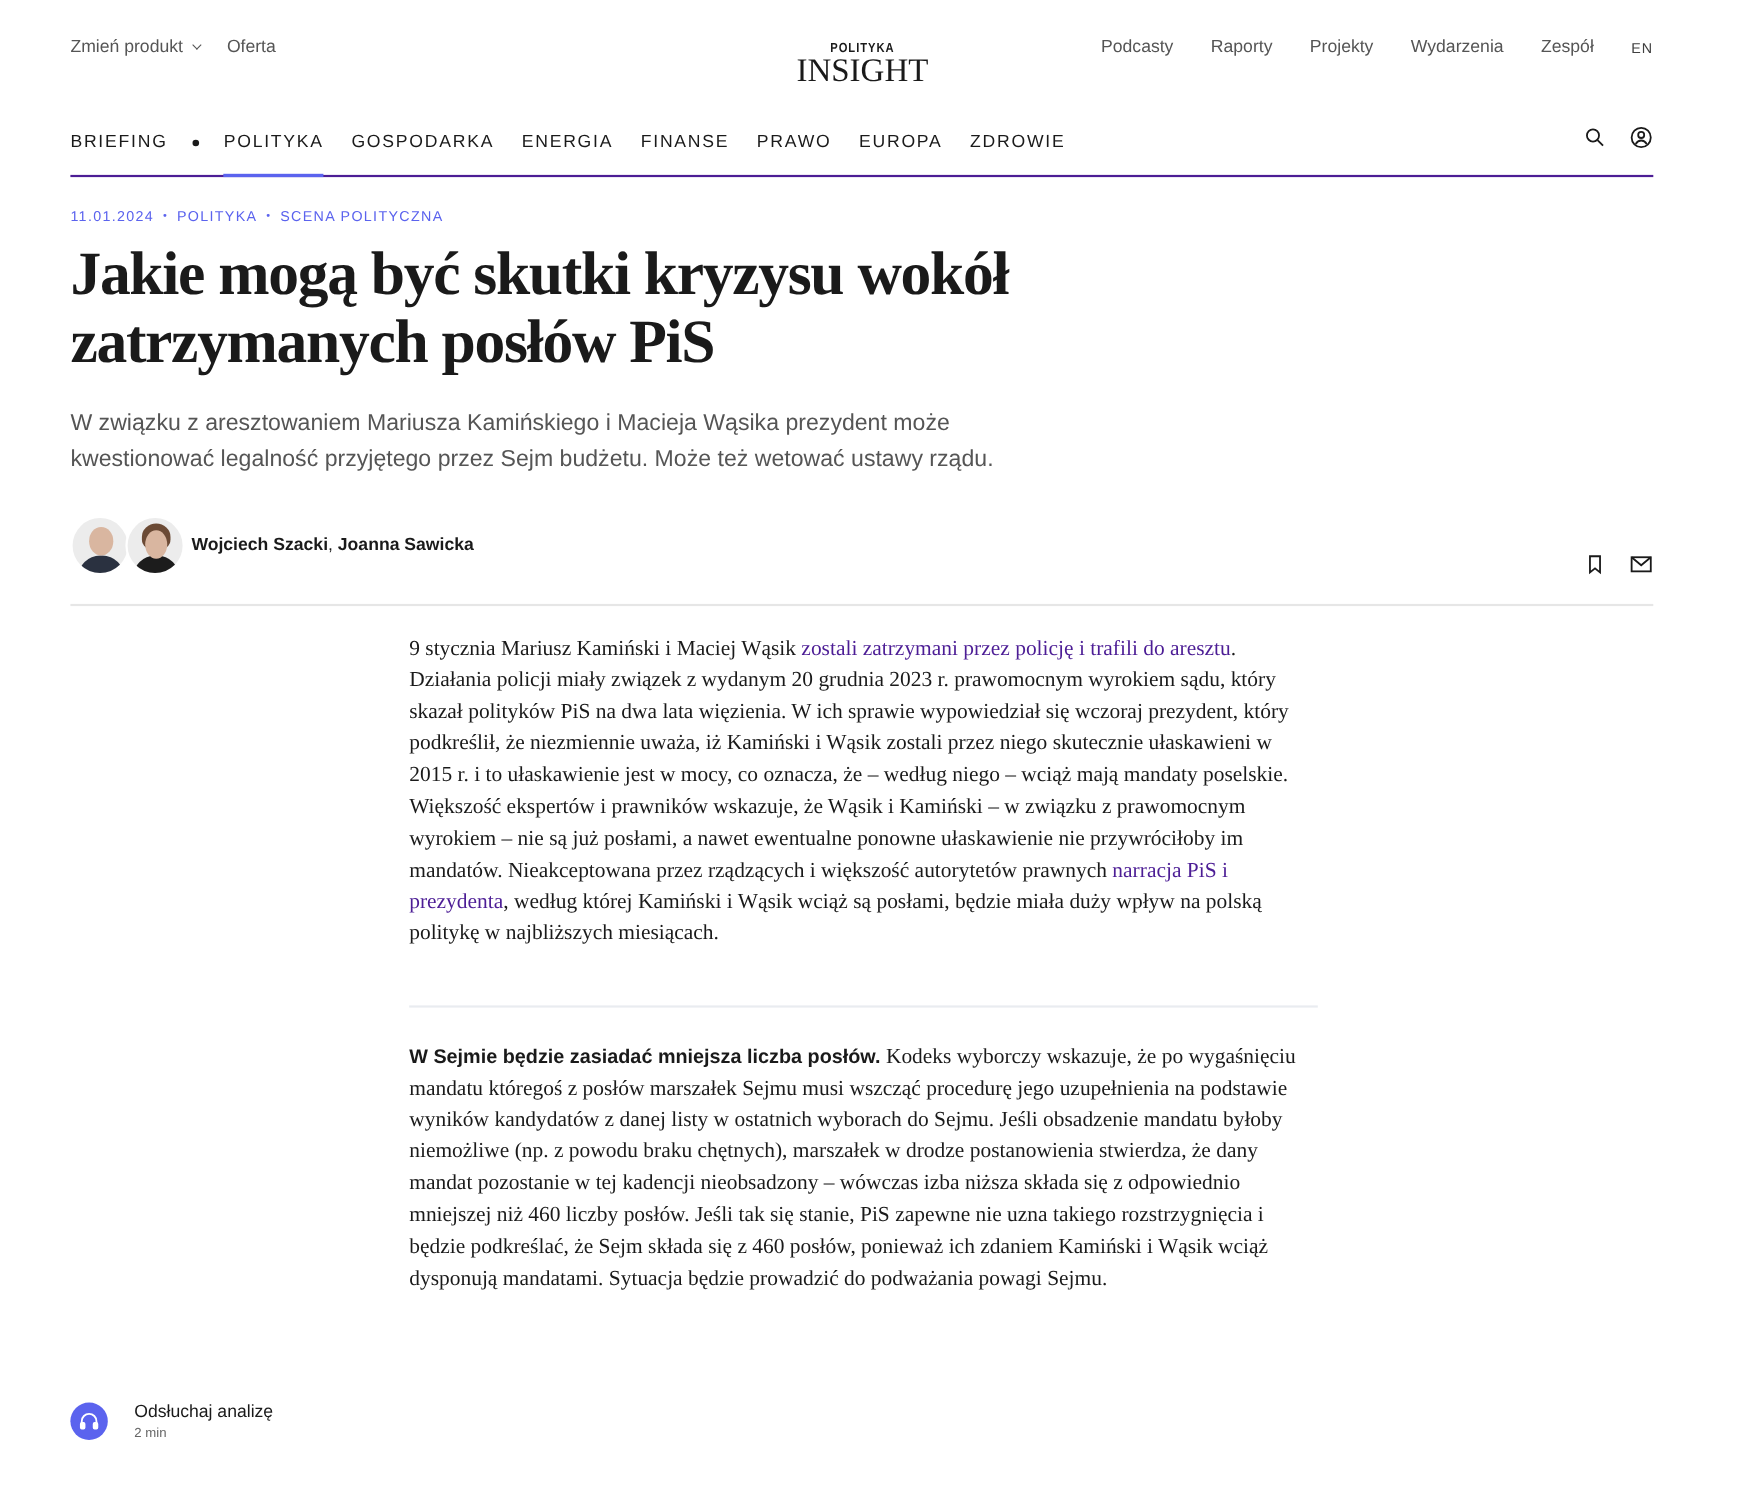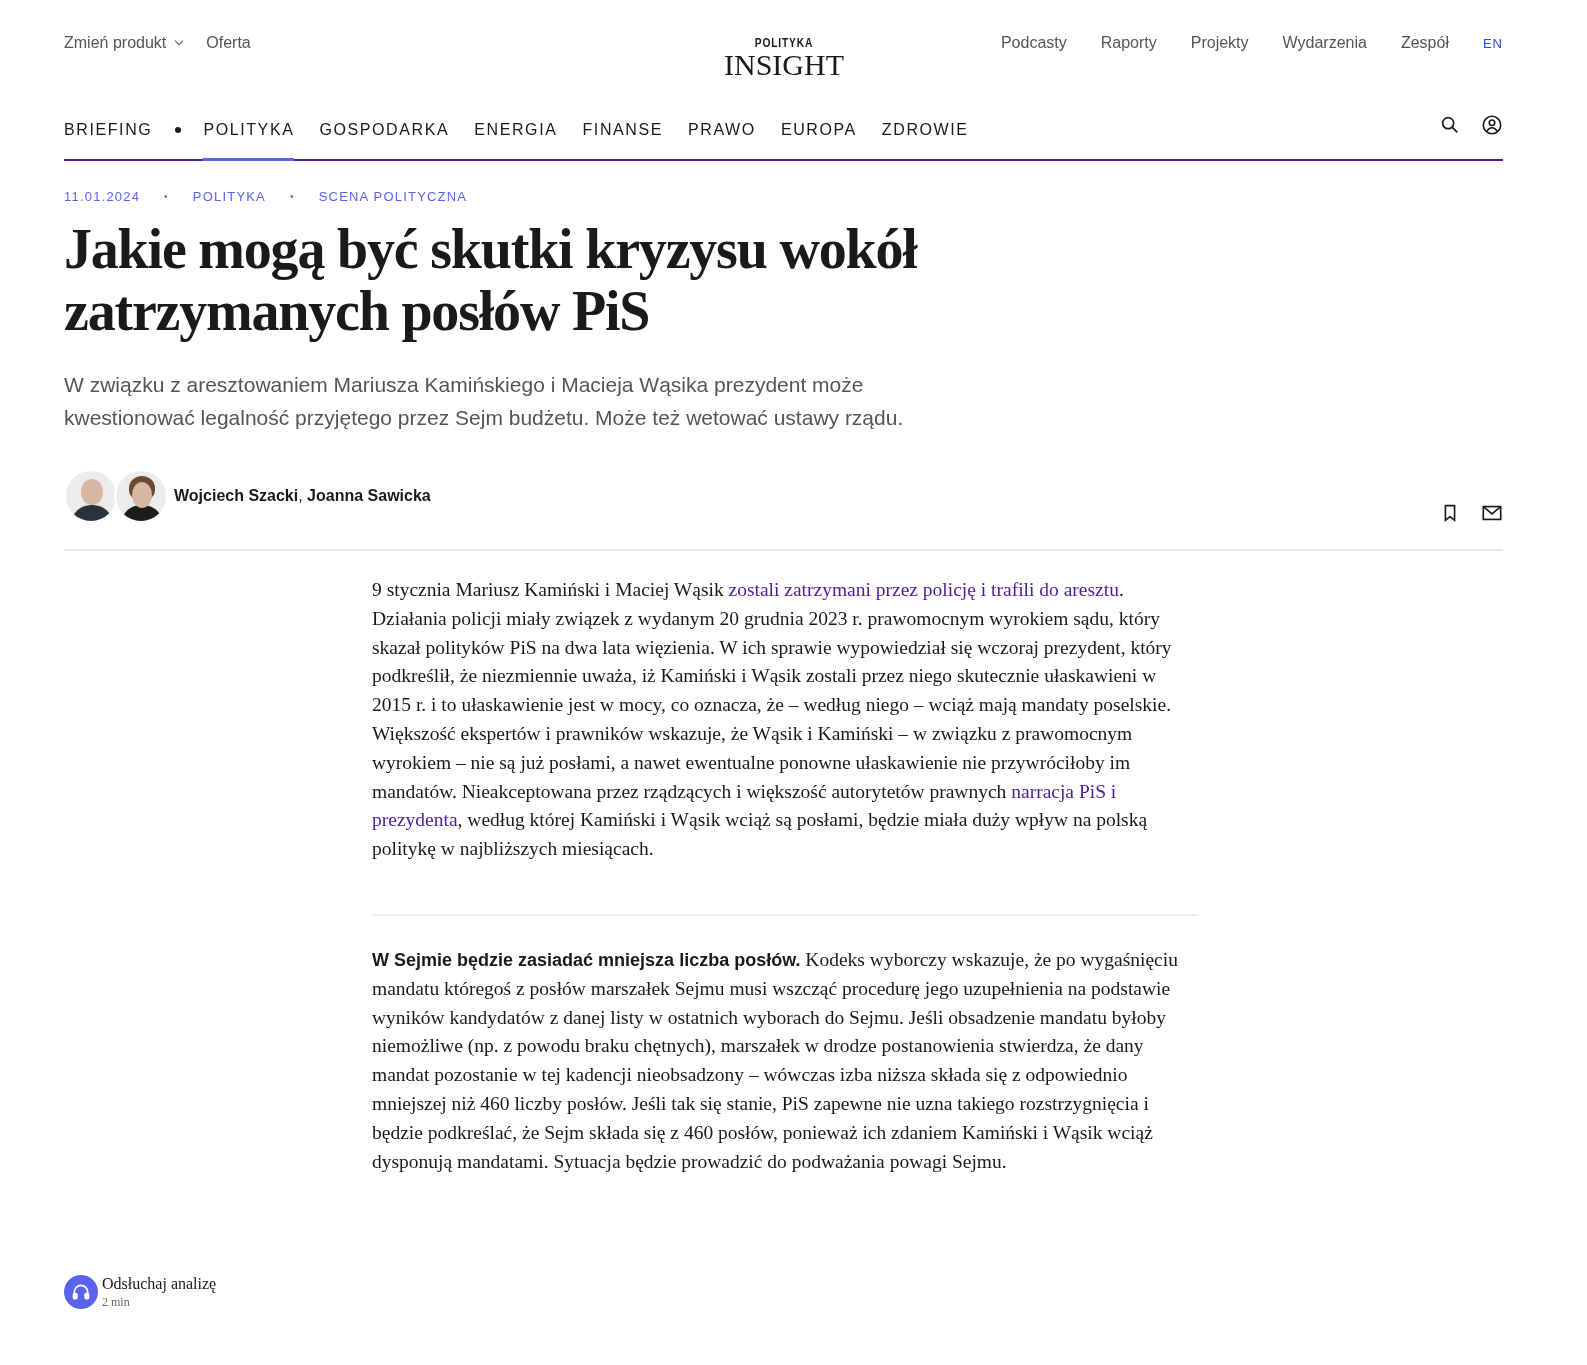--- a/index.html
+++ b/index.html
@@ -4,35 +4,35 @@
   <style>
     * { box-sizing: border-box; margin: 0; padding: 0; }
     html, body { width: 1587px; height: 1365px; background: #ffffff; overflow: hidden; }
     body { font-family: "Liberation Sans", sans-serif; color: #1a1a1a; position: relative; }
 
     .topbar { position: absolute; left: 64px; right: 84px; top: 34px; height: 26px; }
     .topbar-left { position: absolute; left: 0; top: 0; display: flex; align-items: center; gap: 24px; font-size: 16px; color: #555; }
     .topbar-left .prod { display: flex; align-items: center; gap: 10px; cursor: pointer; }
     .topbar-left .chev { width: 6px; height: 6px; border-right: 1.5px solid #555; border-bottom: 1.5px solid #555; transform: rotate(45deg); margin-top: -4px; }
     .topbar-right { position: absolute; right: 0; top: 0; display: flex; align-items: center; gap: 34px; font-size: 16px; color: #555; }
-    .topbar-right .lang { font-size: 13px; letter-spacing: 1px; color: #1d4ed8; }
+    .topbar-right .lang { font-size: 13px; letter-spacing: 1px; color: #404040; }
 
     .logo { position: absolute; left: 717px; top: 36px; width: 134px; text-align: center; cursor: pointer; }
     .logo .small { font-family: "Liberation Sans", sans-serif; font-weight: bold; font-size: 12px; letter-spacing: 1px; color: #1a1a1a; display: block; line-height: 14px; transform: scaleX(0.85); }
     .logo .big { font-family: "Liberation Serif", serif; font-size: 30px; color: #1a1a1a; display: block; line-height: 30px; letter-spacing: 0px; }
 
     .nav { position: absolute; left: 64px; right: 84px; top: 100px; height: 61px; border-bottom: 2px solid #4c1d95; }
     .nav-items { position: absolute; left: 0; top: 0; display: flex; align-items: center; height: 59px; font-size: 16px; letter-spacing: 1.6px; color: #1a1a1a; }
     .nav-items .item { margin-right: 25px; position: relative; height: 59px; display: flex; align-items: center; cursor: pointer; }
     .nav-items .item.active::after { content: ""; position: absolute; left: 0; right: 0; bottom: -2px; height: 3px; background: #5b63ee; }
     .nav-items .dot { width: 6px; height: 6px; background: #1a1a1a; border-radius: 50%; margin: 0 22px 0 -2px; }
     .nav-icons { position: absolute; right: 0; top: 14px; display: flex; gap: 20px; align-items: center; }
     .nav-icons .ic { width: 22px; height: 22px; cursor: pointer; }
 
-    .meta { position: absolute; left: 64px; top: 189px; font-size: 13px; letter-spacing: 1.2px; color: #5b63ee; display: flex; align-items: center; gap: 16px; }
+    .meta { position: absolute; left: 64px; top: 189px; font-size: 13px; letter-spacing: 1.2px; color: #5b63ee; display: flex; align-items: center; }
     .meta .sep { margin: 0 8px; font-size: 10px; }
     .meta span.link { cursor: pointer; }
 
     .title { position: absolute; left: 64px; top: 218px; width: 940px; font-family: "Liberation Serif", serif; font-size: 56px; line-height: 62px; color: #1a1a1a; letter-spacing: -1.2px; }
     .lead { position: absolute; left: 64px; top: 368px; width: 920px; font-size: 21px; line-height: 33px; color: #555; }
 
     .authors { position: absolute; left: 64px; top: 469px; display: flex; align-items: center; }
     .avatar { width: 54px; height: 54px; border-radius: 50%; background: #ececec; overflow: hidden; position: relative; border: 2px solid #fff; }
     .avatar + .avatar { margin-left: -4px; }
     .avatar .head { position: absolute; left: 15px; top: 8px; width: 22px; height: 26px; border-radius: 50%; background: #d9b6a0; }
@@ -49,21 +49,21 @@
 
     .article { position: absolute; left: 372px; top: 576px; width: 826px; }
     .section-label { font-size: 16px; letter-spacing: 1.6px; color: #1a1a1a; margin-bottom: 32px; }
     .body-text { font-family: "Liberation Serif", serif; font-size: 19.5px; line-height: 28.8px; color: #1a1a1a; }
     .body-text a { color: #4c1d95; text-decoration: none; cursor: pointer; }
     .body-text strong { font-family: "Liberation Sans", sans-serif; font-weight: bold; font-size: 18px; }
     .hr2 { height: 2px; background: #e9ecf0; margin: 50px 0 30px 0; }
 
     .listen { position: absolute; left: 64px; top: 1274px; display: flex; align-items: center; cursor: pointer; }
     .listen .circle { width: 34px; height: 34px; border-radius: 50%; background: #5b63ee; display: flex; align-items: center; justify-content: center; }
-    .listen .txt { margin-left: 4px; font-family: Liberation Serif, serif; }
+    .listen .txt { margin-left: 24px; }
     .listen .l1 { font-size: 16px; color: #1a1a1a; line-height: 20px; }
     .listen .l2 { font-size: 12px; color: #666; line-height: 16px; }
   </style>
 </head>
 <body>
 
 <div class="topbar">
   <div class="topbar-left">
     <div class="prod">
       <span>Zmień produkt</span>

